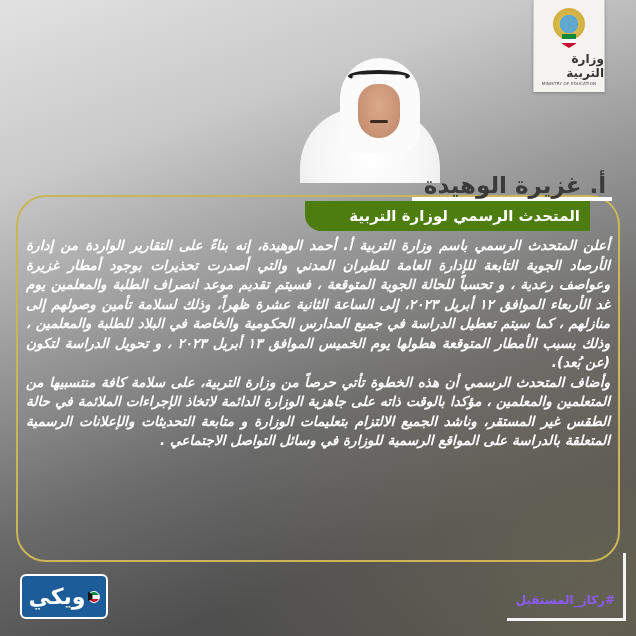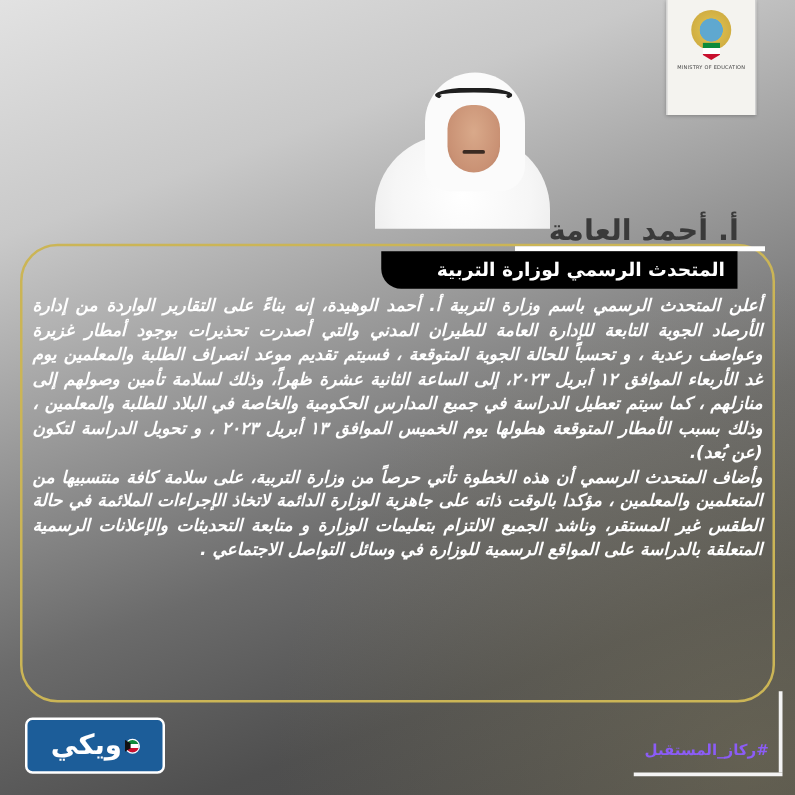--- a/index.html
+++ b/index.html
@@ -68,21 +68,21 @@
     .name {
       position: absolute; left: 405px; top: 170px; width: 220px; text-align: center;
       font-family: "DejaVu Sans", sans-serif; font-weight: bold; font-size: 23px; color: #3a3a3a;
       direction: rtl; line-height: 30px; letter-spacing: -0.3px;
     }
     .name-underline {
       position: absolute; left: 412px; top: 197px; width: 200px; height: 4px; background: #ffffff;
     }
     .title-bar {
       position: absolute; left: 305px; top: 201px; width: 285px; height: 30px;
-      background: #000000; border-radius: 0 0 0 16px;
+      background: #4d7c0f; border-radius: 0 0 0 16px;
       display: flex; align-items: center; justify-content: flex-end; padding-right: 10px; box-sizing: border-box;
     }
     .title-text {
       font-family: "DejaVu Sans", sans-serif; font-weight: bold; font-size: 15px; color: #ffffff;
       direction: rtl; white-space: nowrap;
     }
 
     
     .gold-frame {
       position: absolute; left: 16px; top: 195px; width: 604px; height: 367px;
@@ -107,21 +107,21 @@
     .white-frame-bottom {
       position: absolute; left: 507px; top: 618px; width: 119px; height: 3px; background: #f4f4f4;
     }
     .hashtag {
       position: absolute; left: 505px; top: 593px; width: 110px; text-align: right;
       font-family: "DejaVu Sans", sans-serif; font-weight: bold; font-size: 12px; color: #8b5cf6; direction: rtl;
     }
 
     
     .wiki-logo {
-      position: absolute; left: 20px; top: 574px; width: 112px; height: 45px;
+      position: absolute; left: 20px; top: 574px; width: 88px; height: 45px;
       background: #1c5d99; border: 2px solid #ffffff; border-radius: 6px; box-sizing: border-box;
       display: flex; align-items: center; justify-content: center; gap: 2px;
     }
     .wiki-text {
       font-family: "DejaVu Sans", sans-serif; font-weight: bold; font-size: 22px; color: #ffffff; direction: rtl; line-height: 1;
     }
     .kw-flag {
       width: 12px; height: 12px; border-radius: 50%;
       background: linear-gradient(#0b8a3a 0 33%, #ffffff 33% 66%, #c8102e 66% 100%);
       border: 1px solid #fff; box-sizing: border-box; position: relative;
@@ -134,35 +134,36 @@
 </head>
 <body>
 
 <div class="bg-sheen"></div>
 
 <div class="logo-box">
   <div class="emblem">
     <div class="ring"></div>
     <div class="flag"></div>
   </div>
+  <div class="logo-ar">وزارة التربية</div>
   <div class="logo-en">MINISTRY OF EDUCATION</div>
 </div>
 
 <div class="photo">
   <div class="robe"></div>
   <div class="ghutra"></div>
   <div class="face"></div>
   <div class="agal"></div>
   <div class="beard"></div>
 </div>
 
 <div class="gold-frame"></div>
 
 <div class="name-underline"></div>
-<div class="name">أ. أحمد العامة</div>
+<div class="name">أ. غزيرة الوهيدة</div>
 
 <div class="title-bar">
   <span class="title-text">المتحدث الرسمي لوزارة التربية</span>
 </div>
 
 <div class="body-text">
   <p>أعلن المتحدث الرسمي باسم وزارة التربية أ. أحمد الوهيدة، إنه بناءً على التقارير الواردة من إدارة الأرصاد الجوية التابعة للإدارة العامة للطيران المدني والتي أصدرت تحذيرات بوجود أمطار غزيرة وعواصف رعدية ، و تحسباً للحالة الجوية المتوقعة ، فسيتم تقديم موعد انصراف الطلبة والمعلمين يوم غد الأربعاء الموافق ١٢ أبريل ٢٠٢٣، إلى الساعة الثانية عشرة ظهراً، وذلك لسلامة تأمين وصولهم إلى منازلهم ، كما سيتم تعطيل الدراسة في جميع المدارس الحكومية والخاصة في البلاد للطلبة والمعلمين ، وذلك بسبب الأمطار المتوقعة هطولها يوم الخميس الموافق ١٣ أبريل ٢٠٢٣ ، و تحويل الدراسة لتكون (عن بُعد).</p>
   <p>وأضاف المتحدث الرسمي أن هذه الخطوة تأتي حرصاً من وزارة التربية، على سلامة كافة منتسبيها من المتعلمين والمعلمين ، مؤكدا بالوقت ذاته على جاهزية الوزارة الدائمة لاتخاذ الإجراءات الملائمة في حالة الطقس غير المستقر، وناشد الجميع الالتزام بتعليمات الوزارة و متابعة التحديثات والإعلانات الرسمية المتعلقة بالدراسة على المواقع الرسمية للوزارة في وسائل التواصل الاجتماعي .</p>
 </div>
 

